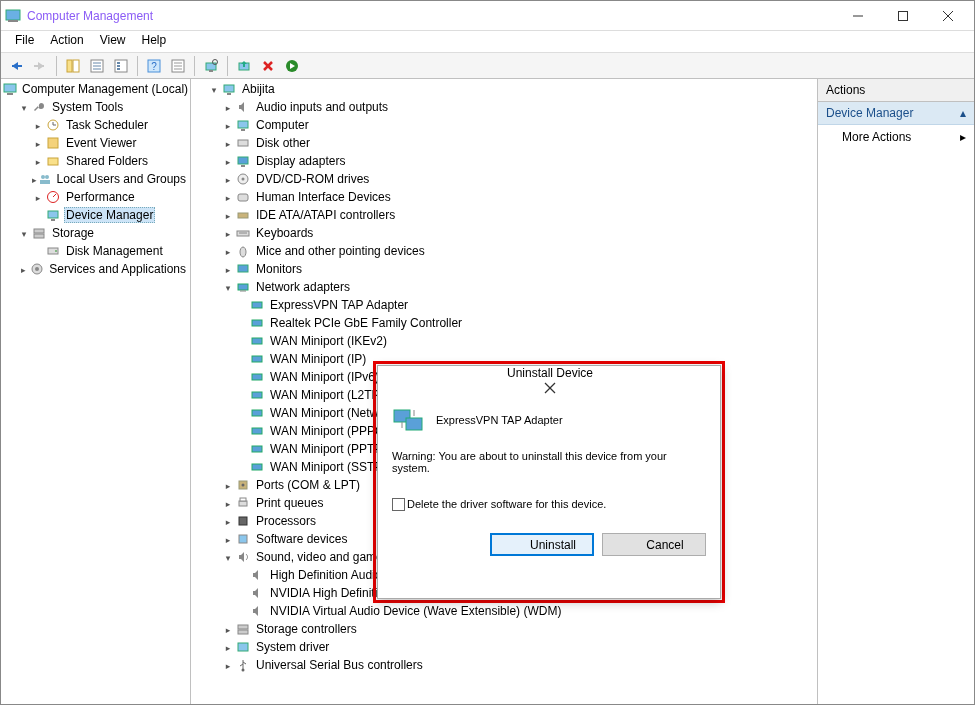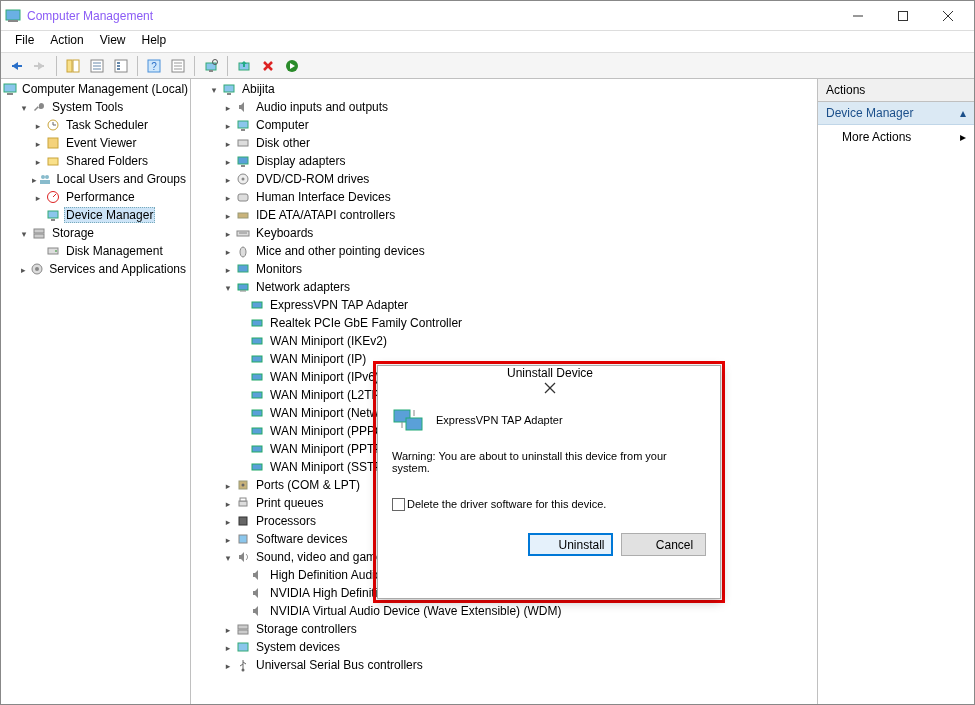--- a/index.html
+++ b/index.html
@@ -148,21 +148,21 @@
   align-items: center;
   gap: 12px;
   margin-bottom: 16px;
   margin-top: 4px;
 }
 .dialog .warn { margin-bottom: 24px; }
 .dialog .chkrow { display: flex; align-items: flex-start; gap: 2px; margin-bottom: 22px; }
 .dialog .chk { width: 13px; height: 13px; border: 1px solid #666; }
 .dialog .btns { display: flex; gap: 8px; justify-content: flex-end; }
 .dialog .btn {
-  width: 85px; height: 23px;
+  width: 104px; height: 23px;
   background: #e1e1e1;
   border: 1px solid #adadad;
   display: flex; align-items: center; justify-content: center;
   font-size: 12px;
   padding-left: 22px;
 }
 .dialog .btn.primary { border: 2px solid #0078d7; background: #e5f1fb; }
 svg { display: block; }
 </style>
 </head>
@@ -694,21 +694,21 @@
           </span>
           <span class="lbl">Storage controllers</span>
         </div>
         <div class="row ind2">
           <span class="chev">▸</span>
           <span class="ico">
             <svg width="14" height="14">
               <rect x="2" y="3" width="10" height="8" fill="#8bc6ec" stroke="#3a7"></rect>
             </svg>
           </span>
-          <span class="lbl">System devices</span>
+          <span class="lbl">System driver</span>
         </div>
         <div class="row ind2">
           <span class="chev">▸</span>
           <span class="ico">
             <svg width="14" height="14">
               <path d="M7 2v10M7 4l3 2M7 6l-3 2" stroke="#666" fill="none"></path>
               <circle cx="7" cy="12" r="1.5" fill="#666"></circle>
             </svg>
           </span>
           <span class="lbl">Universal Serial Bus controllers</span>

